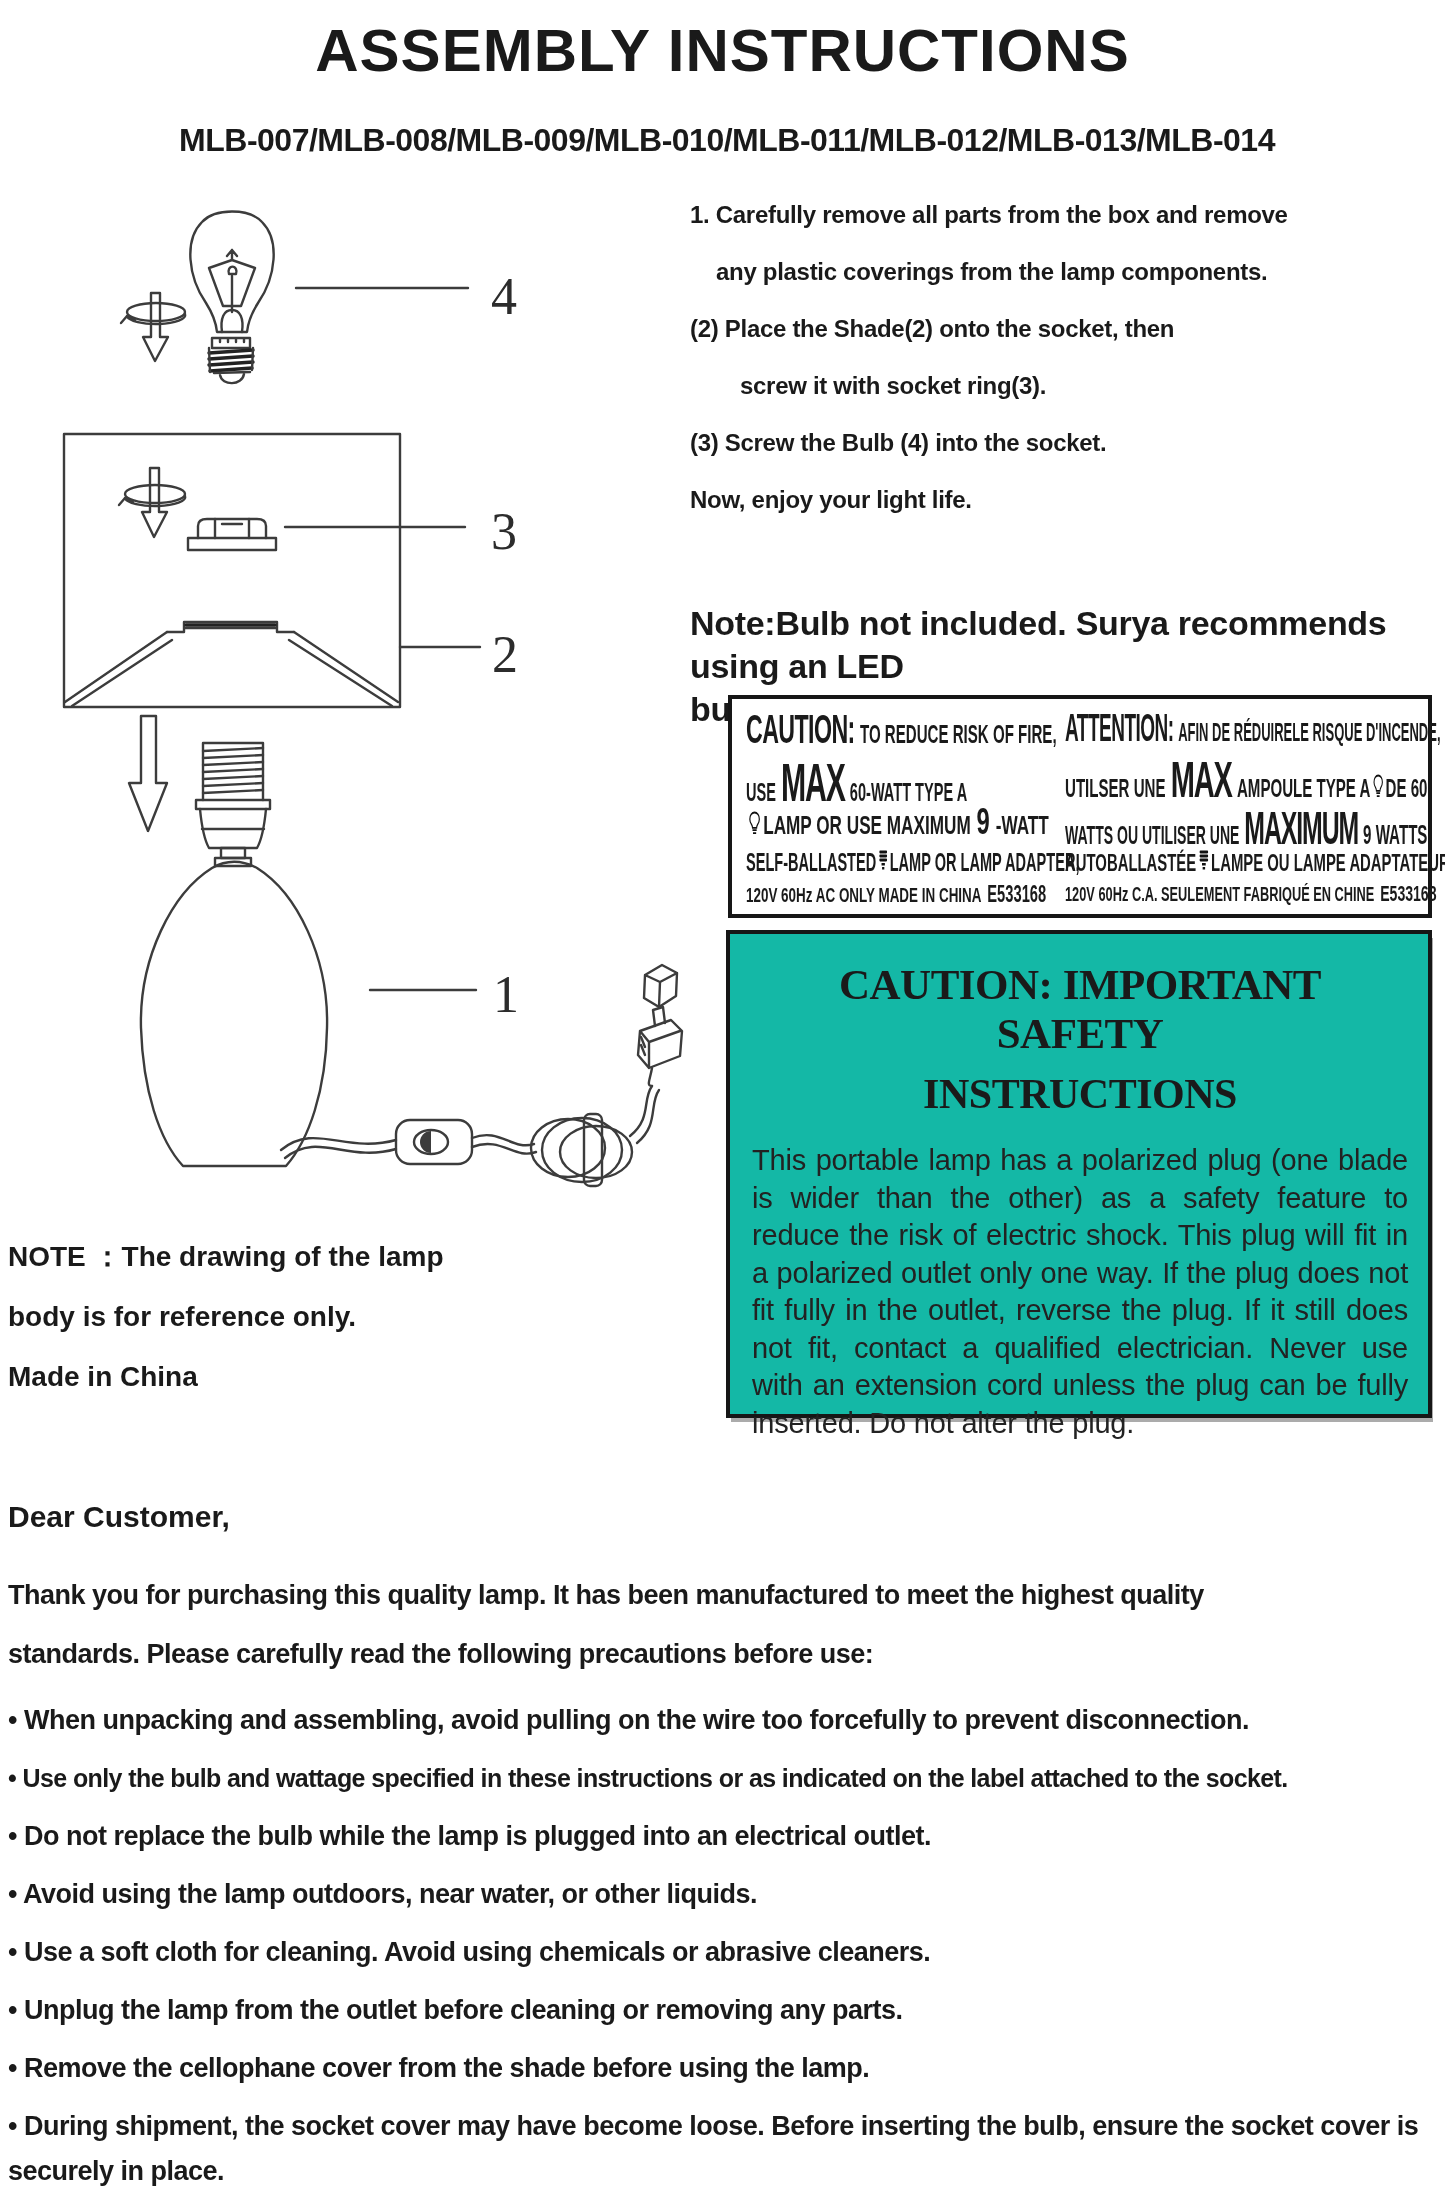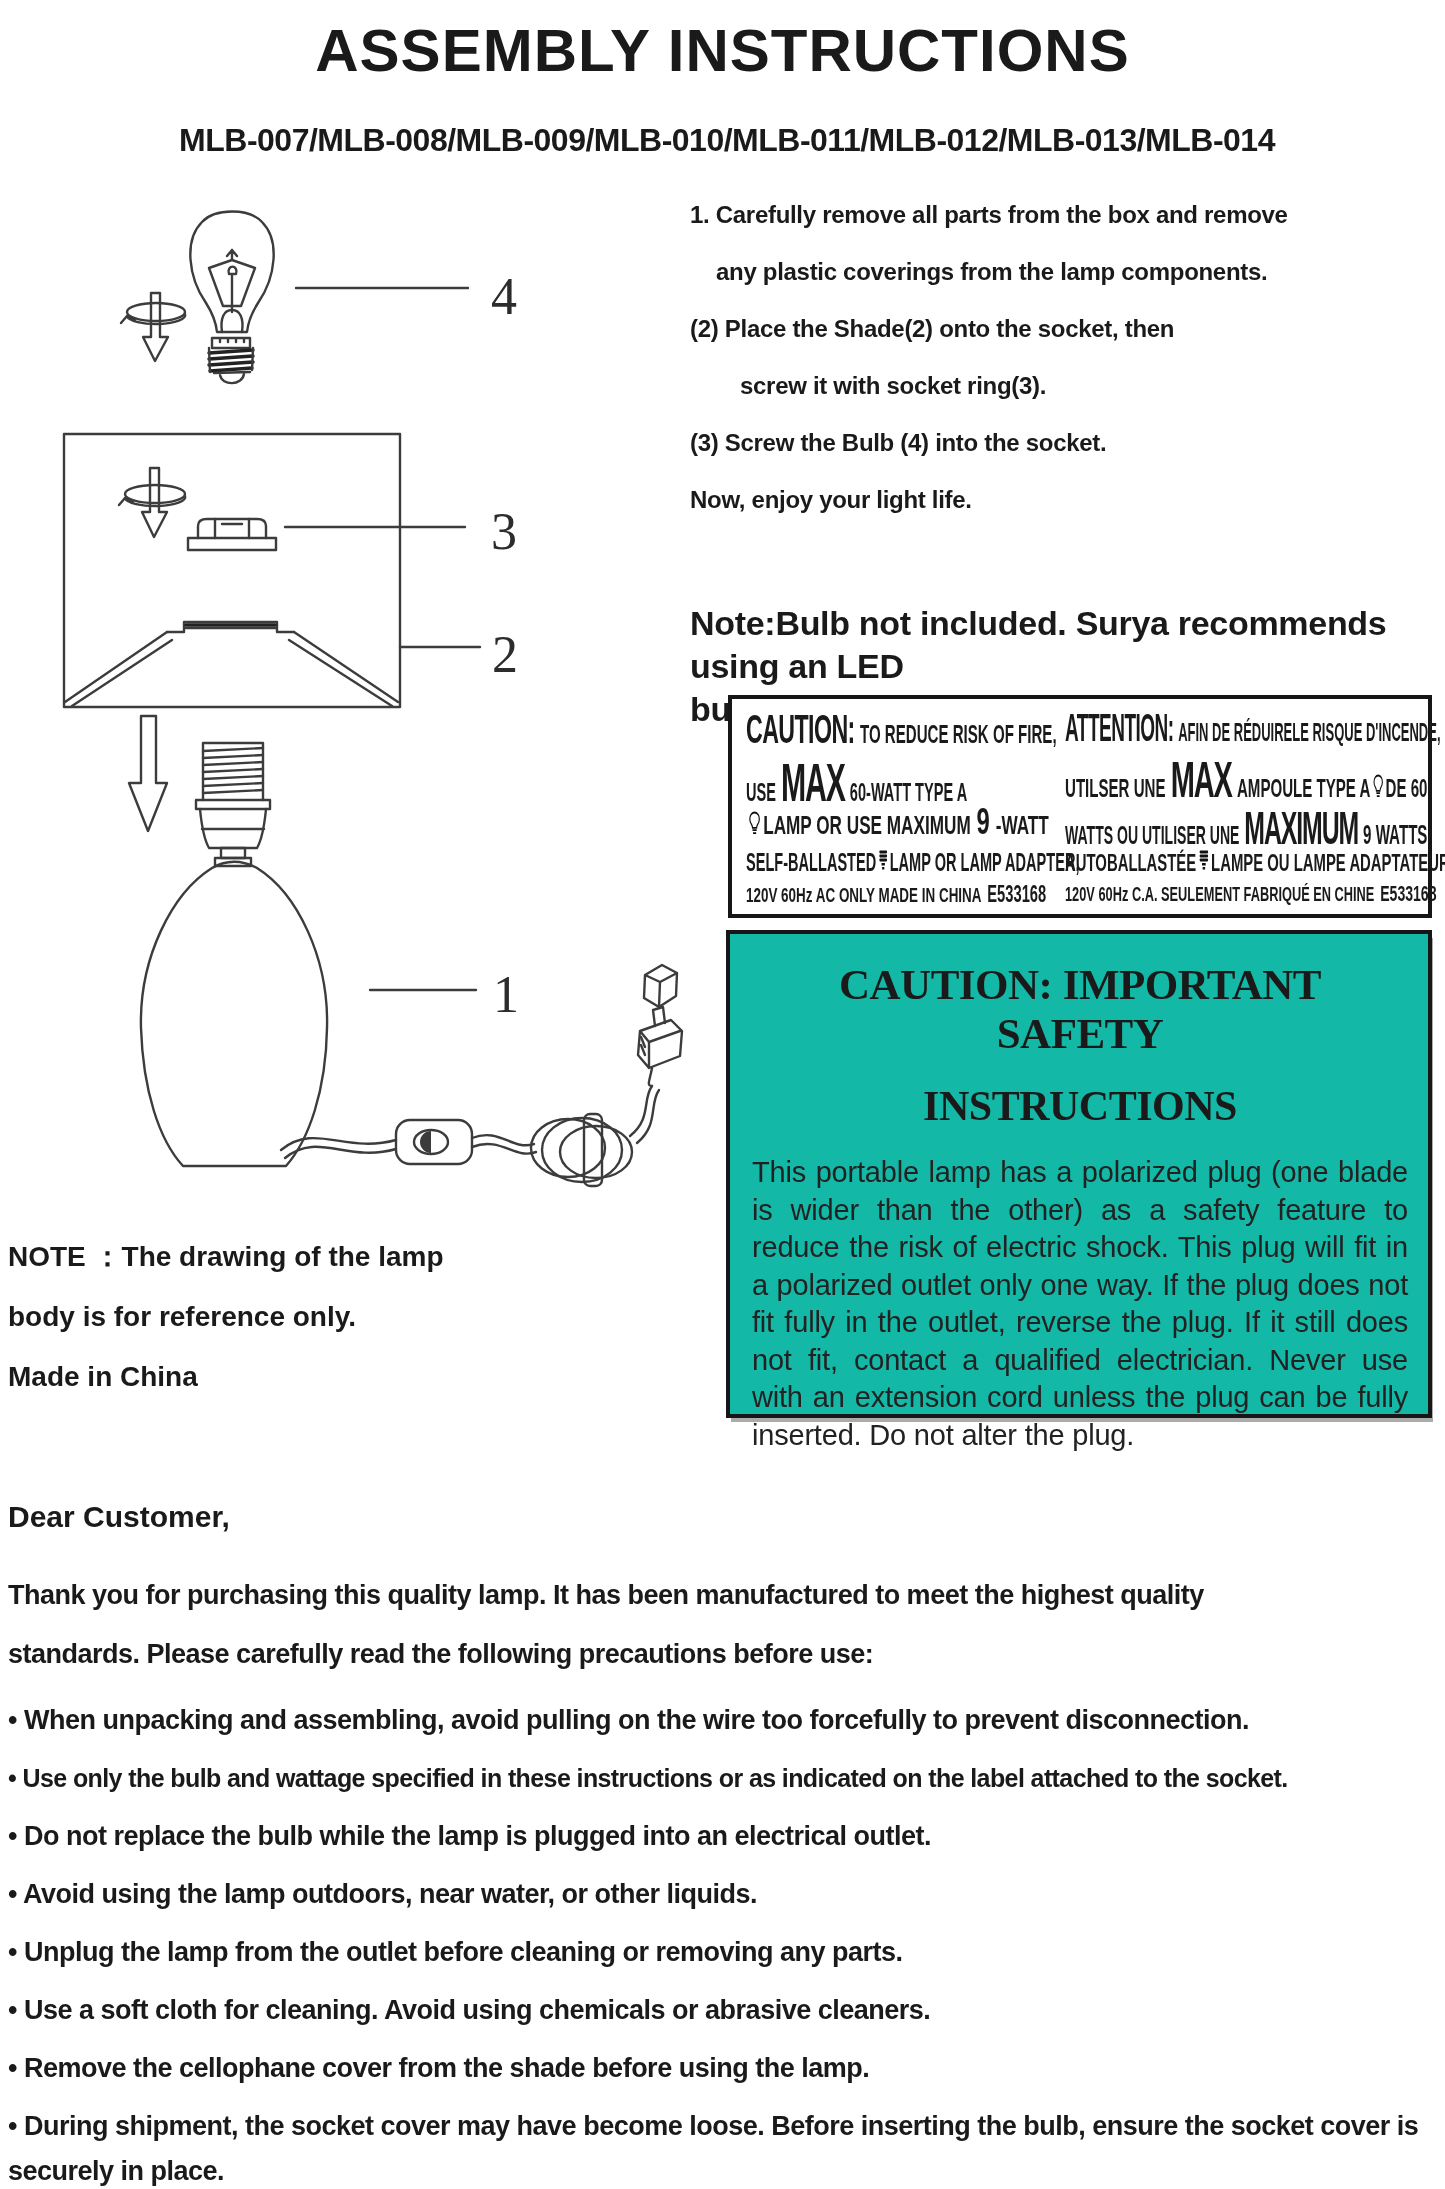--- a/index.html
+++ b/index.html
@@ -48,21 +48,21 @@
   .sc58{transform:scaleX(.58);} .sc62{transform:scaleX(.62);}
   .sc64{transform:scaleX(.64);} .sc66{transform:scaleX(.66);}
   .mini-icon{position:relative;top:3px;margin:0 4px;flex:none;}
   
   .safety-box{position:absolute;left:726px;top:930px;width:706px;height:488px;
     border:4px solid #161616;box-sizing:border-box;padding:14px 20px 0 22px;background:#14b8a6;
     box-shadow:3px 6px 0 -2px #ababab;}
   .safety-h1{font-family:"Liberation Serif", serif;font-size:43px;font-weight:bold;
     text-align:center;margin-top:12px;letter-spacing:-0.5px;}
   .safety-h2{font-family:"Liberation Serif", serif;font-size:42px;font-weight:bold;
-    text-align:center;margin-top:24px;letter-spacing:-0.5px;}
+    text-align:center;margin-top:12px;letter-spacing:-0.5px;}
   .safety-body{font-size:29px;line-height:37.5px;text-align:justify;margin-top:24px;
     letter-spacing:-0.2px;color:#222;}
   
   .ref-note{position:absolute;left:8px;top:1242px;width:560px;}
   .ref-line{font-size:28px;font-weight:bold;line-height:30px;margin-bottom:30px;}
   
   .letter{position:absolute;left:8px;top:1500px;width:1432px;}
   .salutation{font-size:30px;font-weight:bold;margin-bottom:46px;}
   .lp{font-size:27px;font-weight:bold;line-height:30px;margin-bottom:29px;letter-spacing:-0.5px;}
   .bullet{font-size:27px;font-weight:bold;line-height:45px;margin-bottom:13px;
@@ -253,17 +253,17 @@
 </div>
 
 <div class="letter">
   <div class="salutation">Dear Customer,</div>
   <div class="lp">Thank you for purchasing this quality lamp. It has been manufactured to meet the highest quality</div>
   <div class="lp">standards. Please carefully read the following precautions before use:</div>
   <div class="bullet">• When unpacking and assembling, avoid pulling on the wire too forcefully to prevent disconnection.</div>
   <div class="bullet narrow">• Use only the bulb and wattage specified in these instructions or as indicated on the label attached to the socket.</div>
   <div class="bullet">• Do not replace the bulb while the lamp is plugged into an electrical outlet.</div>
   <div class="bullet">• Avoid using the lamp outdoors, near water, or other liquids.</div>
+  <div class="bullet">• Use a soft cloth for cleaning. Avoid using chemicals or abrasive cleaners.</div>
   <div class="bullet">• Unplug the lamp from the outlet before cleaning or removing any parts.</div>
-  <div class="bullet">• Use a soft cloth for cleaning. Avoid using chemicals or abrasive cleaners.</div>
   <div class="bullet">• Remove the cellophane cover from the shade before using the lamp.</div>
   <div class="bullet wrap">• During shipment, the socket cover may have become loose. Before inserting the bulb, ensure the socket cover is securely in place.</div>
 </div>
 
 </body></html>

